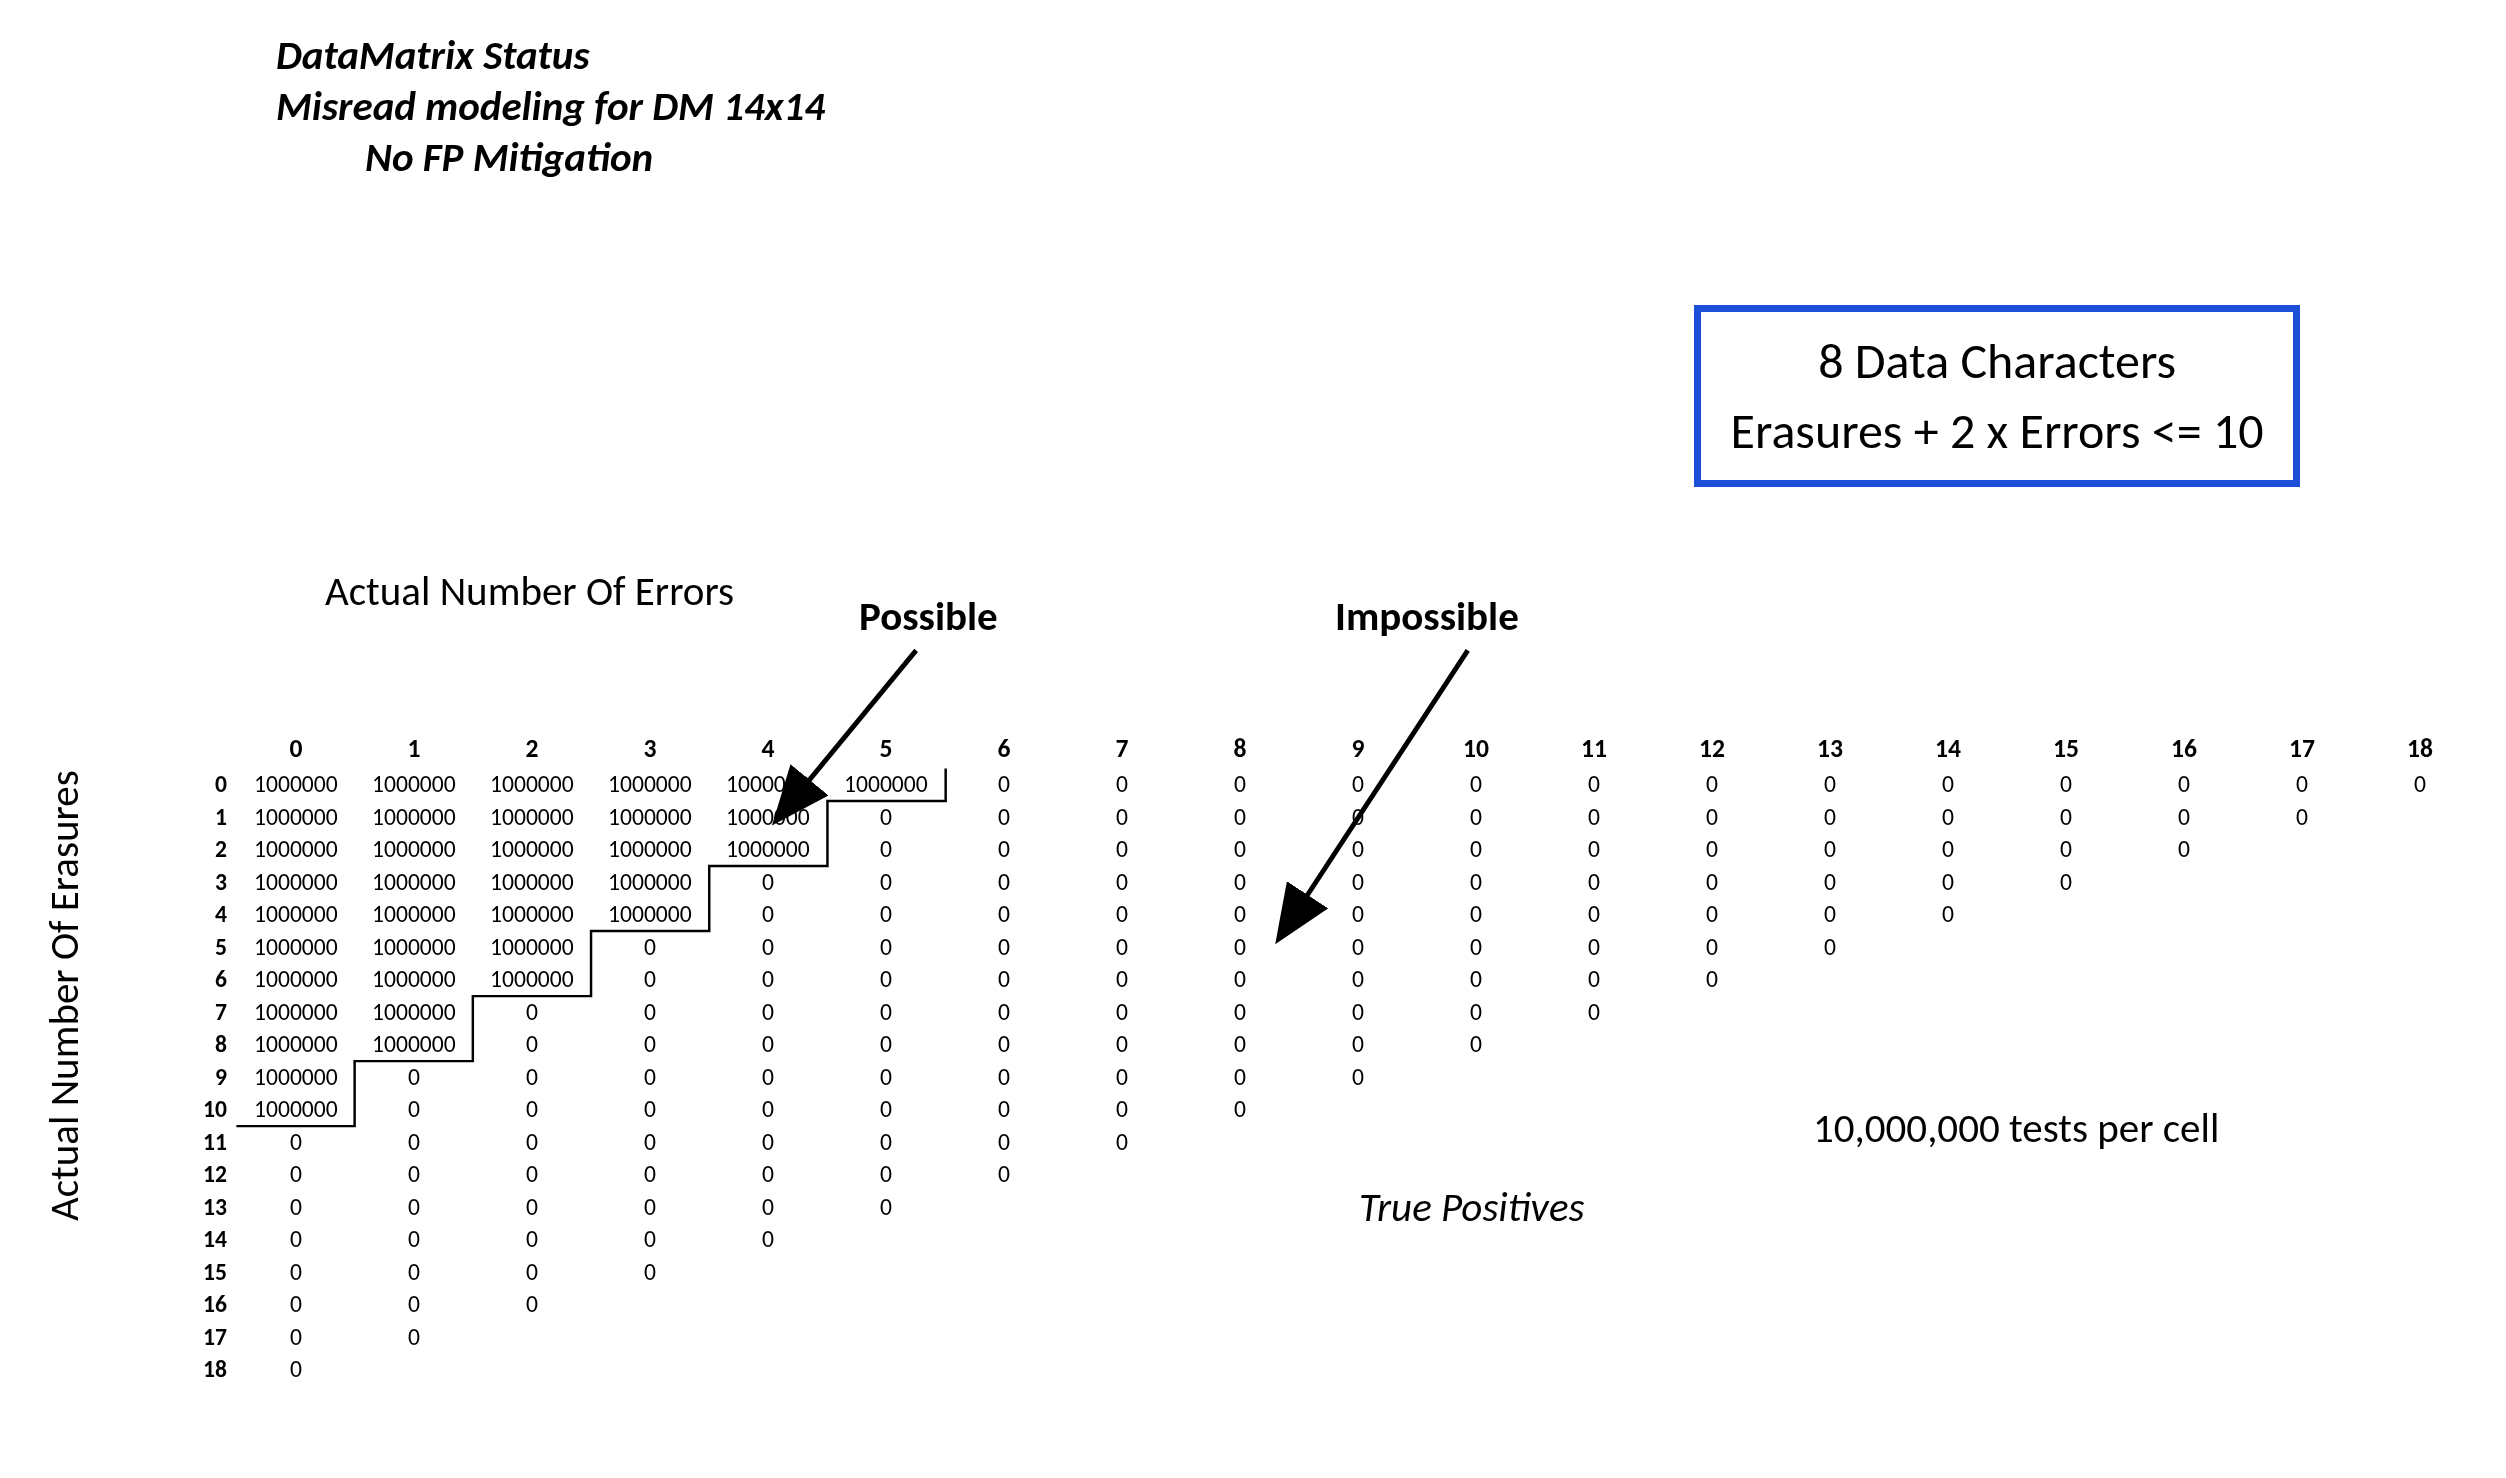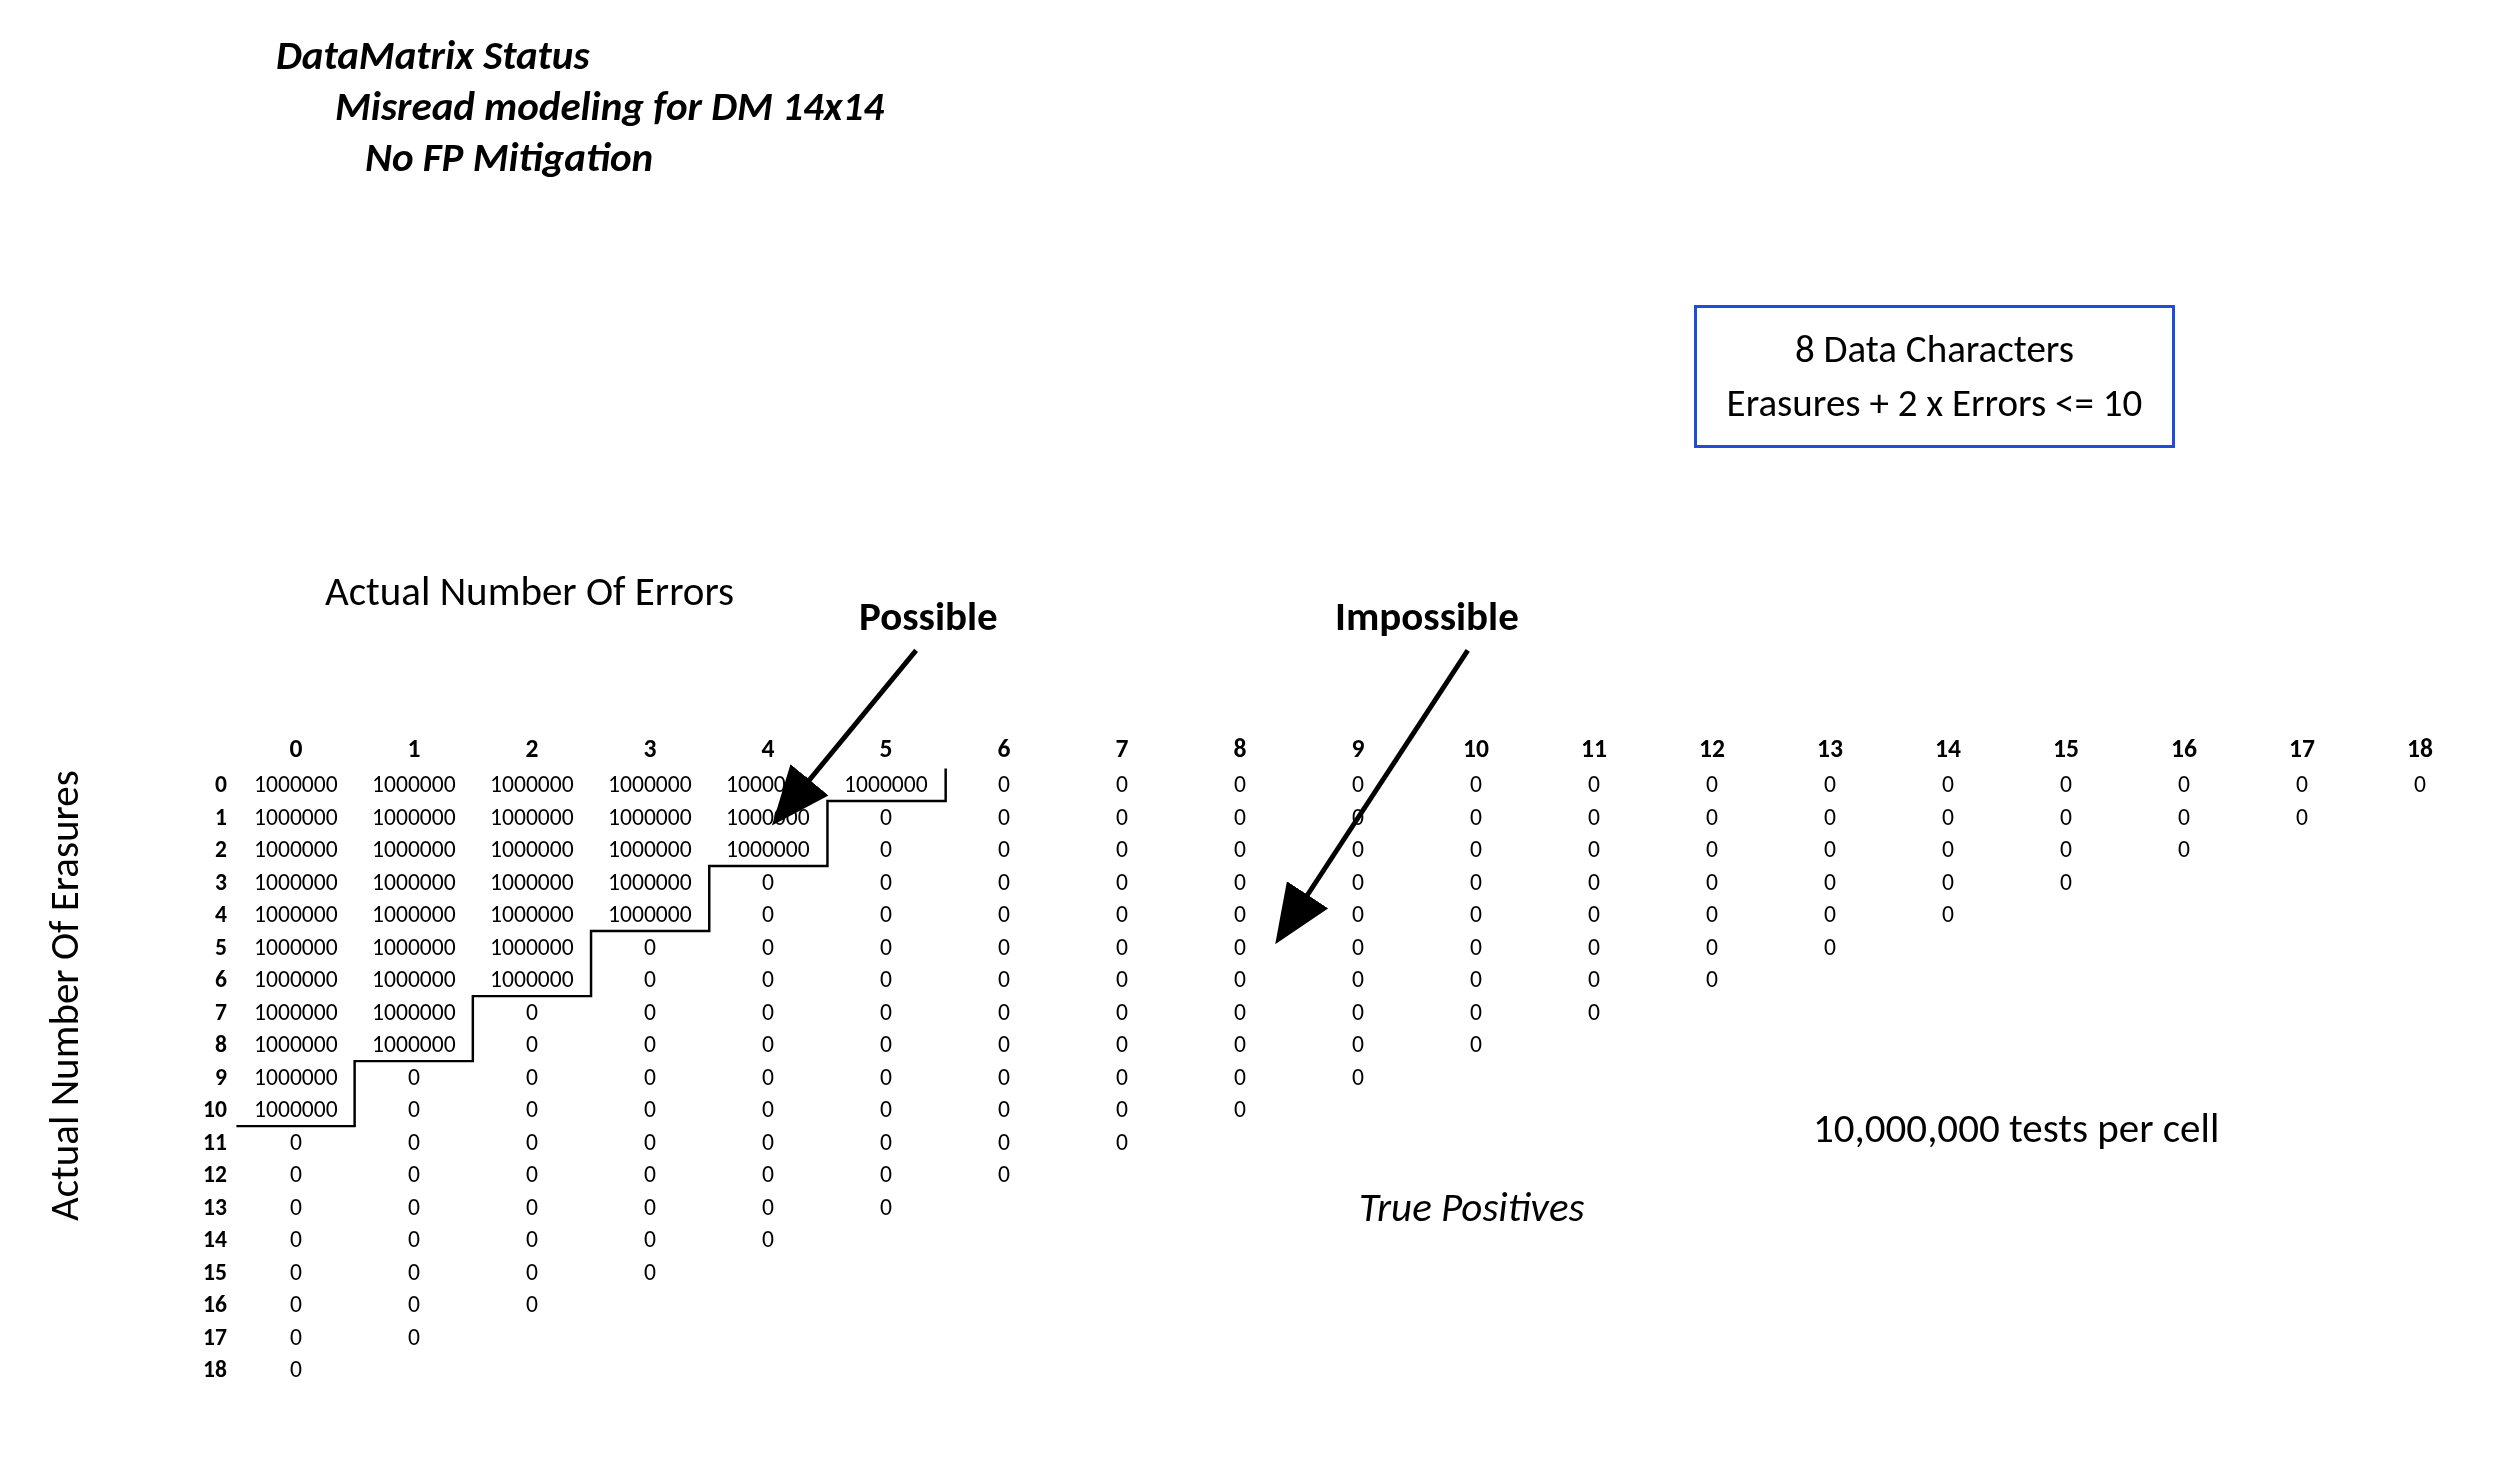--- a/index.html
+++ b/index.html
@@ -17,30 +17,30 @@
     left: 276px;
     top: 29.6px;
   }
   .title-line {
     font-weight: 700;
     font-style: italic;
     font-size: 41px;
     line-height: 1.25;
   }
   .tl2 { margin-left: 29.6px; }
-  .tl3 { margin-left: 59px; }
+  .tl3 { }
   .tl4 { margin-left: 89px; }
 
   .info-box {
     position: absolute;
     left: 1694px;
     top: 305px;
-    border: 3px solid #1d4ed8;
+    border: 7px solid #1d4ed8;
     padding: 13.8px 29.6px;
-    font-size: 39px;
+    font-size: 50px;
     text-align: center;
     line-height: 1.4;
   }
 
   .x-axis-title {
     position: absolute;
     left: 325px;
     top: 566px;
     font-size: 41px;
   }

